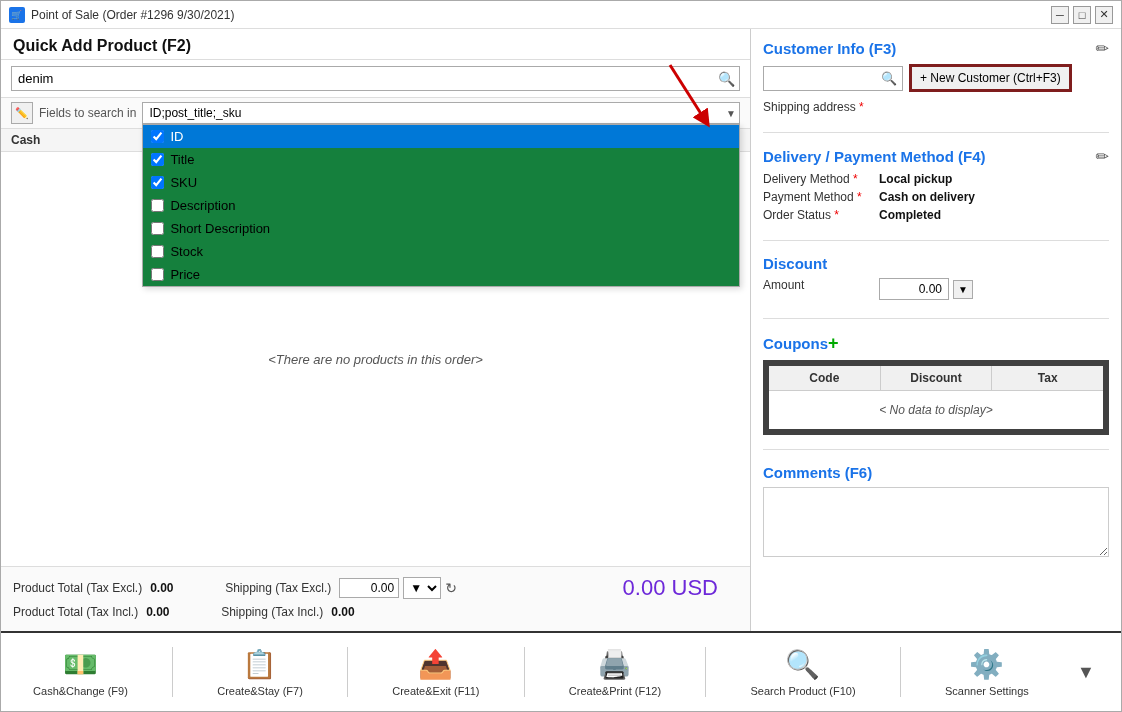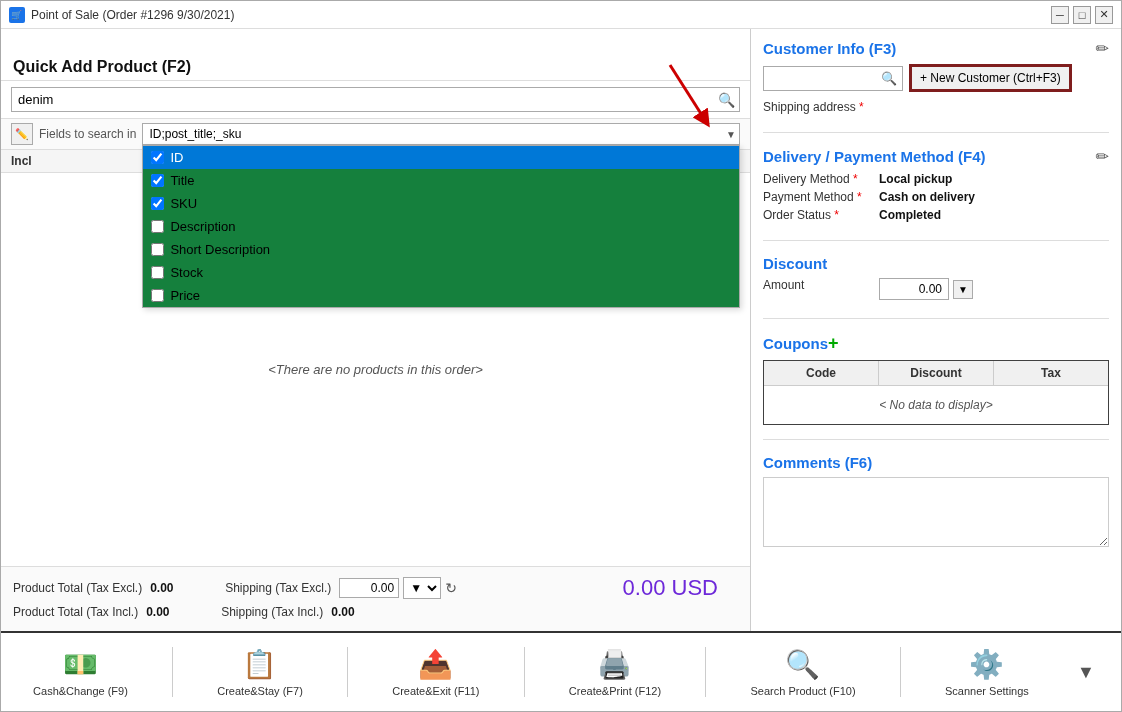--- a/index.html
+++ b/index.html
@@ -12,21 +12,21 @@
     .title-bar-icon { width: 16px; height: 16px; background: #1a73e8; border-radius: 2px; display: flex; align-items: center; justify-content: center; color: white; font-size: 9px; }
     .title-bar-controls { display: flex; gap: 4px; }
     .title-btn { width: 18px; height: 18px; border: 1px solid #999; background: #f0f0f0; cursor: pointer; display: flex; align-items: center; justify-content: center; font-size: 11px; color: #333; }
 
     .main-content { display: flex; flex: 1; overflow: hidden; }
 
     
     .left-panel { flex: 1; display: flex; flex-direction: column; border-right: 1px solid #ccc; }
 
     .left-header { padding: 8px 12px 4px; border-bottom: 1px solid #ddd; }
-    .left-header h2 { font-size: 16px; font-weight: bold; color: #111; margin-top: 21px; }
+    .left-header h2 { font-size: 16px; font-weight: bold; color: #111; }
 
     .search-bar { display: flex; align-items: center; padding: 6px 10px; gap: 6px; border-bottom: 1px solid #ddd; }
     .search-input-wrap { flex: 1; position: relative; }
     .search-input { width: 100%; border: 1px solid #aaa; padding: 4px 28px 4px 6px; font-size: 13px; outline: none; }
     .search-icon-btn { position: absolute; right: 4px; top: 50%; transform: translateY(-50%); background: none; border: none; cursor: pointer; color: #555; font-size: 14px; }
 
     .fields-row { display: flex; align-items: center; padding: 4px 10px; border-bottom: 1px solid #ddd; background: #fafafa; gap: 6px; position: relative; }
     .edit-icon-btn { width: 22px; height: 22px; border: 1px solid #aaa; background: #f0f0f0; cursor: pointer; display: flex; align-items: center; justify-content: center; font-size: 11px; }
     .fields-label { font-size: 12px; color: #555; white-space: nowrap; }
     .fields-value-wrap { flex: 1; position: relative; }
@@ -78,21 +78,21 @@
 
     .discount-section { }
     .discount-input-wrap { display: flex; align-items: center; gap: 4px; }
     .discount-input { border: 1px solid #aaa; padding: 3px 6px; width: 70px; font-size: 12px; text-align: right; }
     .discount-dropdown-btn { border: 1px solid #aaa; background: #f0f0f0; padding: 3px 4px; font-size: 10px; cursor: pointer; }
 
     .coupons-section { }
     .coupons-header { display: flex; align-items: center; justify-content: flex-start; margin-bottom: 6px; }
     .add-coupon-btn { background: none; border: none; cursor: pointer; font-size: 18px; color: #00aa00; font-weight: bold; }
 
-    .coupons-table { border: 1px solid #404040; width: 100%; }
+    .coupons-table { border: 6px solid #404040; width: 100%; }
     .coupons-table-header { display: flex; background: #f0f0f0; border-bottom: 1px solid #ccc; }
     .coupons-table-header .col { flex: 1; padding: 5px 8px; font-size: 12px; font-weight: bold; color: #333; text-align: center; border-right: 1px solid #ccc; }
     .coupons-table-header .col:last-child { border-right: none; }
     .coupons-empty { padding: 12px; text-align: center; font-size: 12px; color: #555; font-style: italic; }
 
     .comments-section { }
     .comments-textarea { width: 100%; border: 1px solid #ccc; min-height: 70px; padding: 4px 6px; font-size: 12px; resize: vertical; outline: none; }
 
     
     .bottom-toolbar { display: flex; align-items: center; border-top: 2px solid #333; background: #fff; padding: 6px 10px; gap: 10px; justify-content: space-around; height: 80px; }
@@ -171,21 +171,21 @@
             <div class="dropdown-item">
               <input type="checkbox" style="">
               <span>Price</span>
             </div>
           </div>
         </div>
       </div>
 
       <div class="product-area">
         <div class="product-table-header">
-          <span class="col-image">Incl</span>
+          <span class="col-image">Cash</span>
         </div>
         <div class="product-empty">&lt;There are no products in this order&gt;</div>
       </div>
 
       <div class="left-footer">
         <div class="footer-row">
           <div class="footer-item">
             <span class="footer-label">Product Total (Tax Excl.)</span>
             <span class="footer-value">0.00</span>
           </div>

